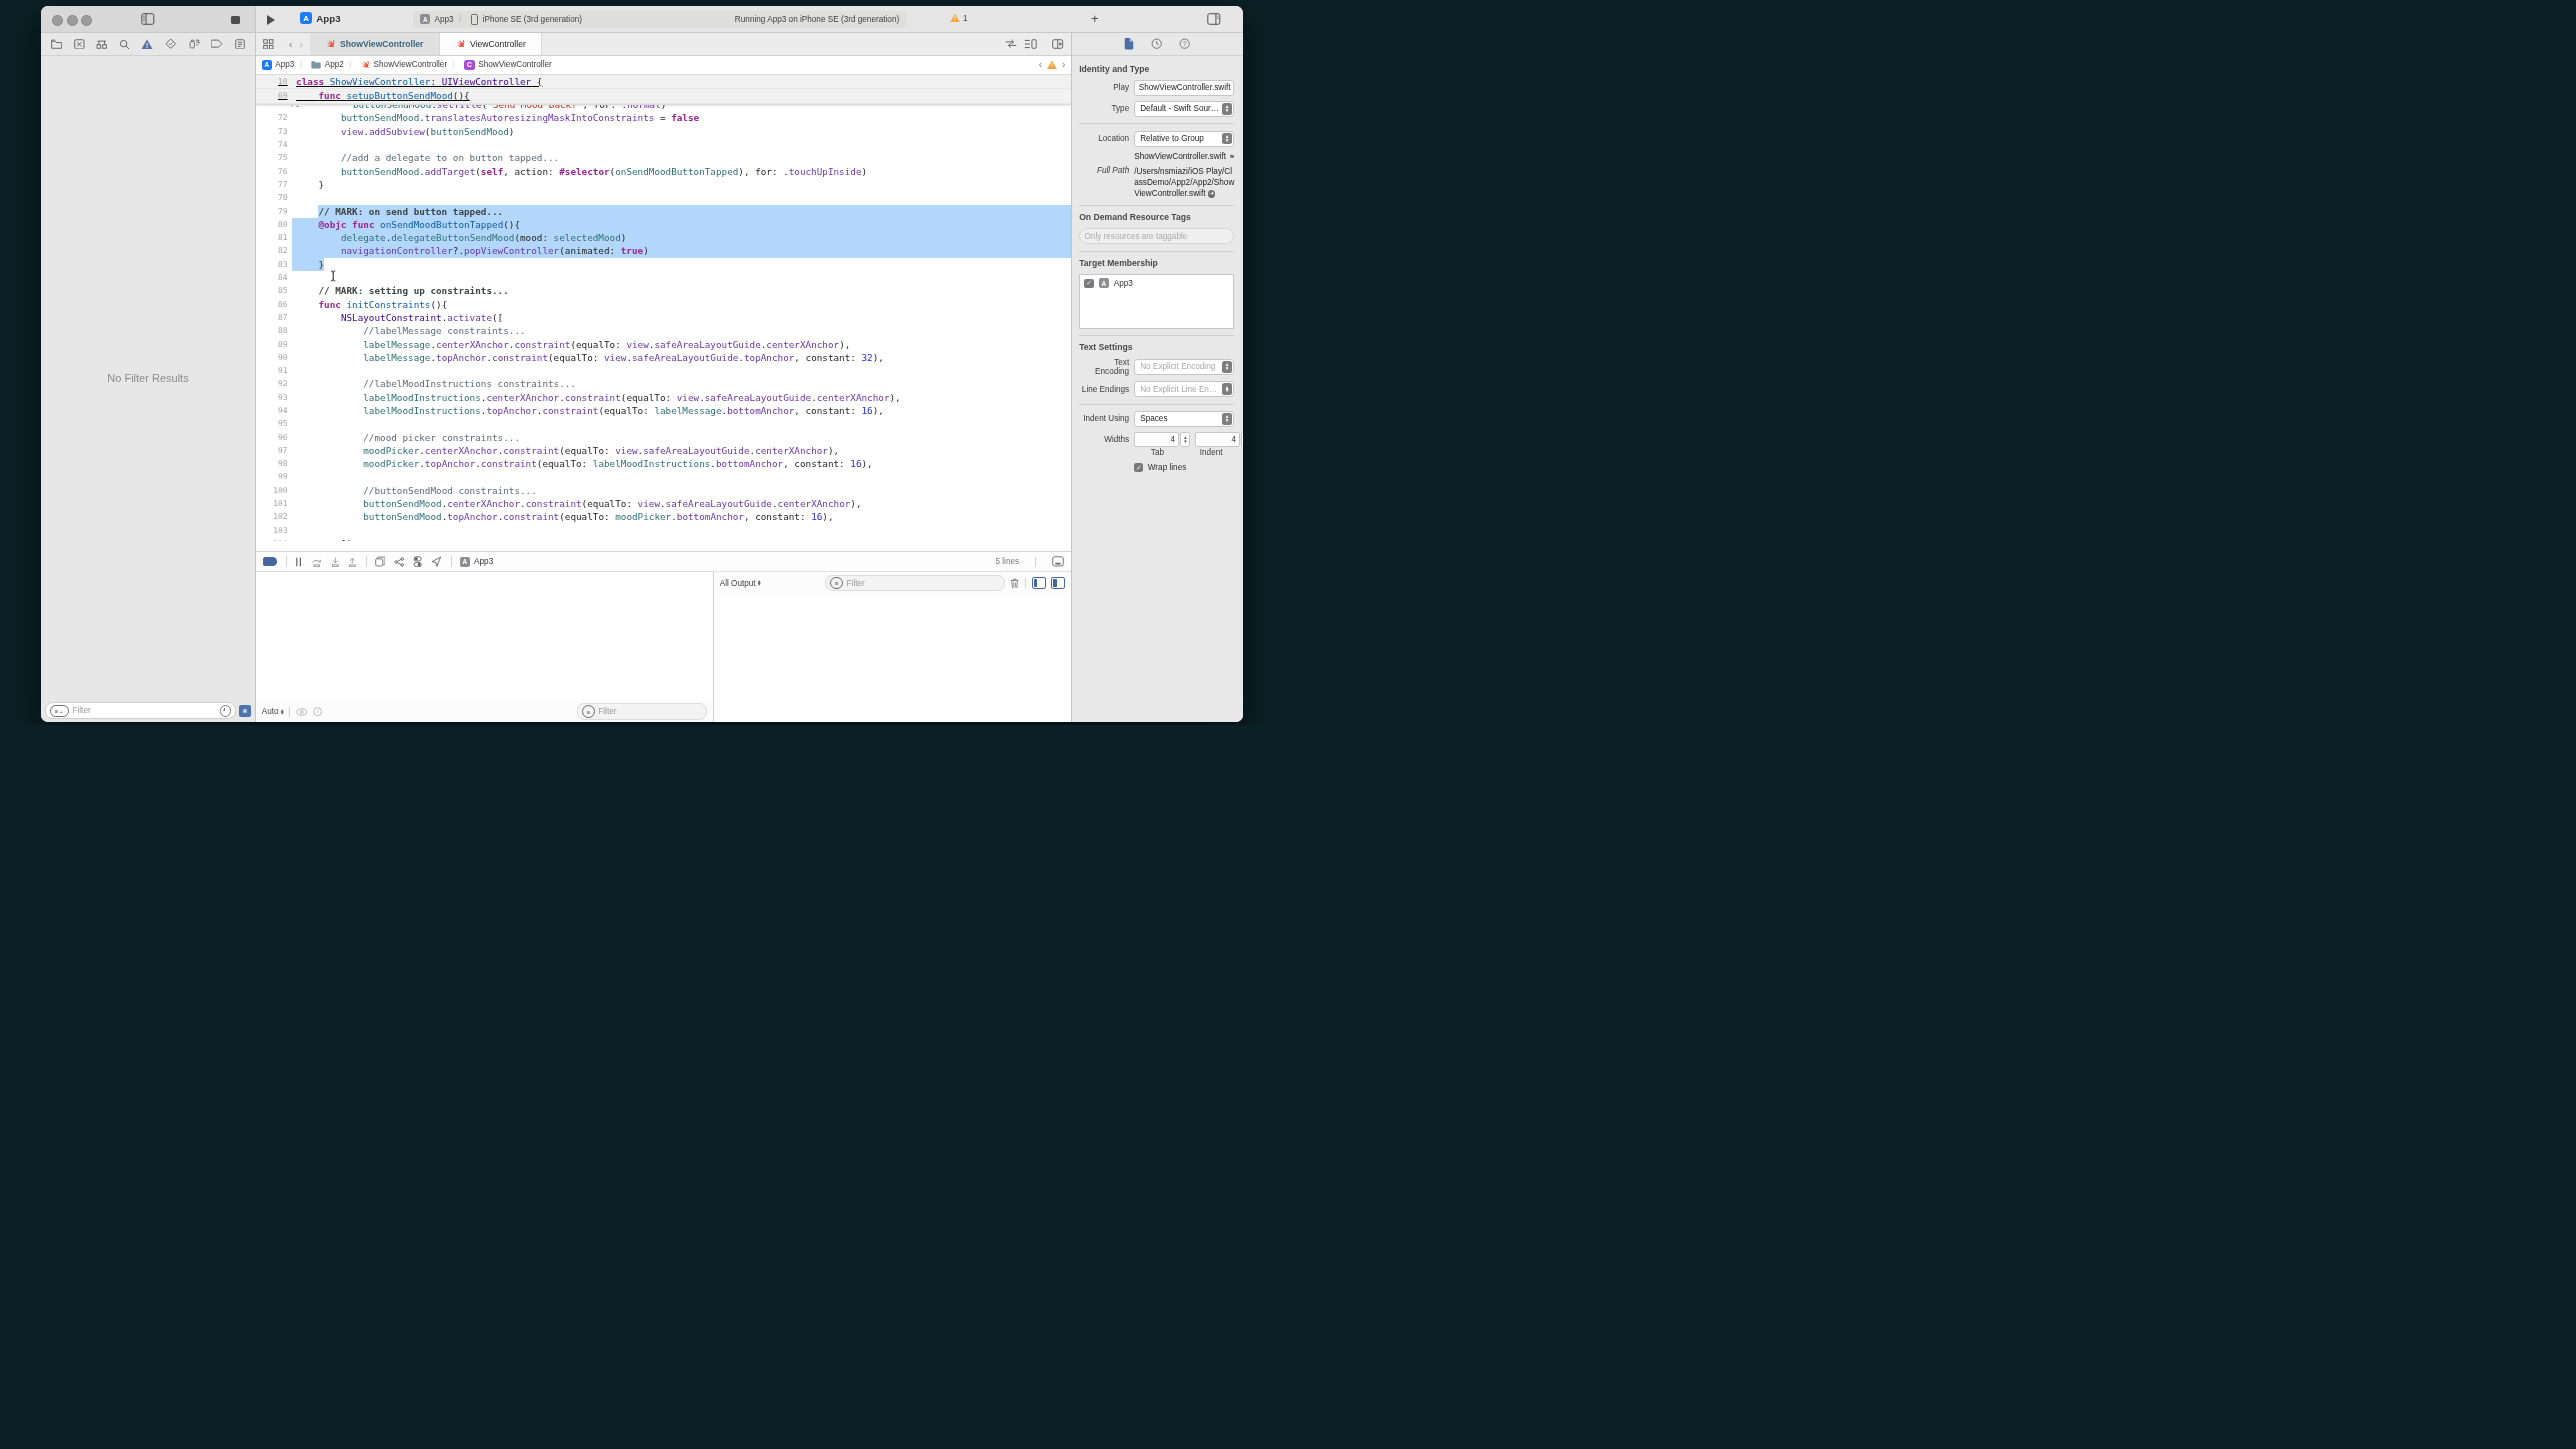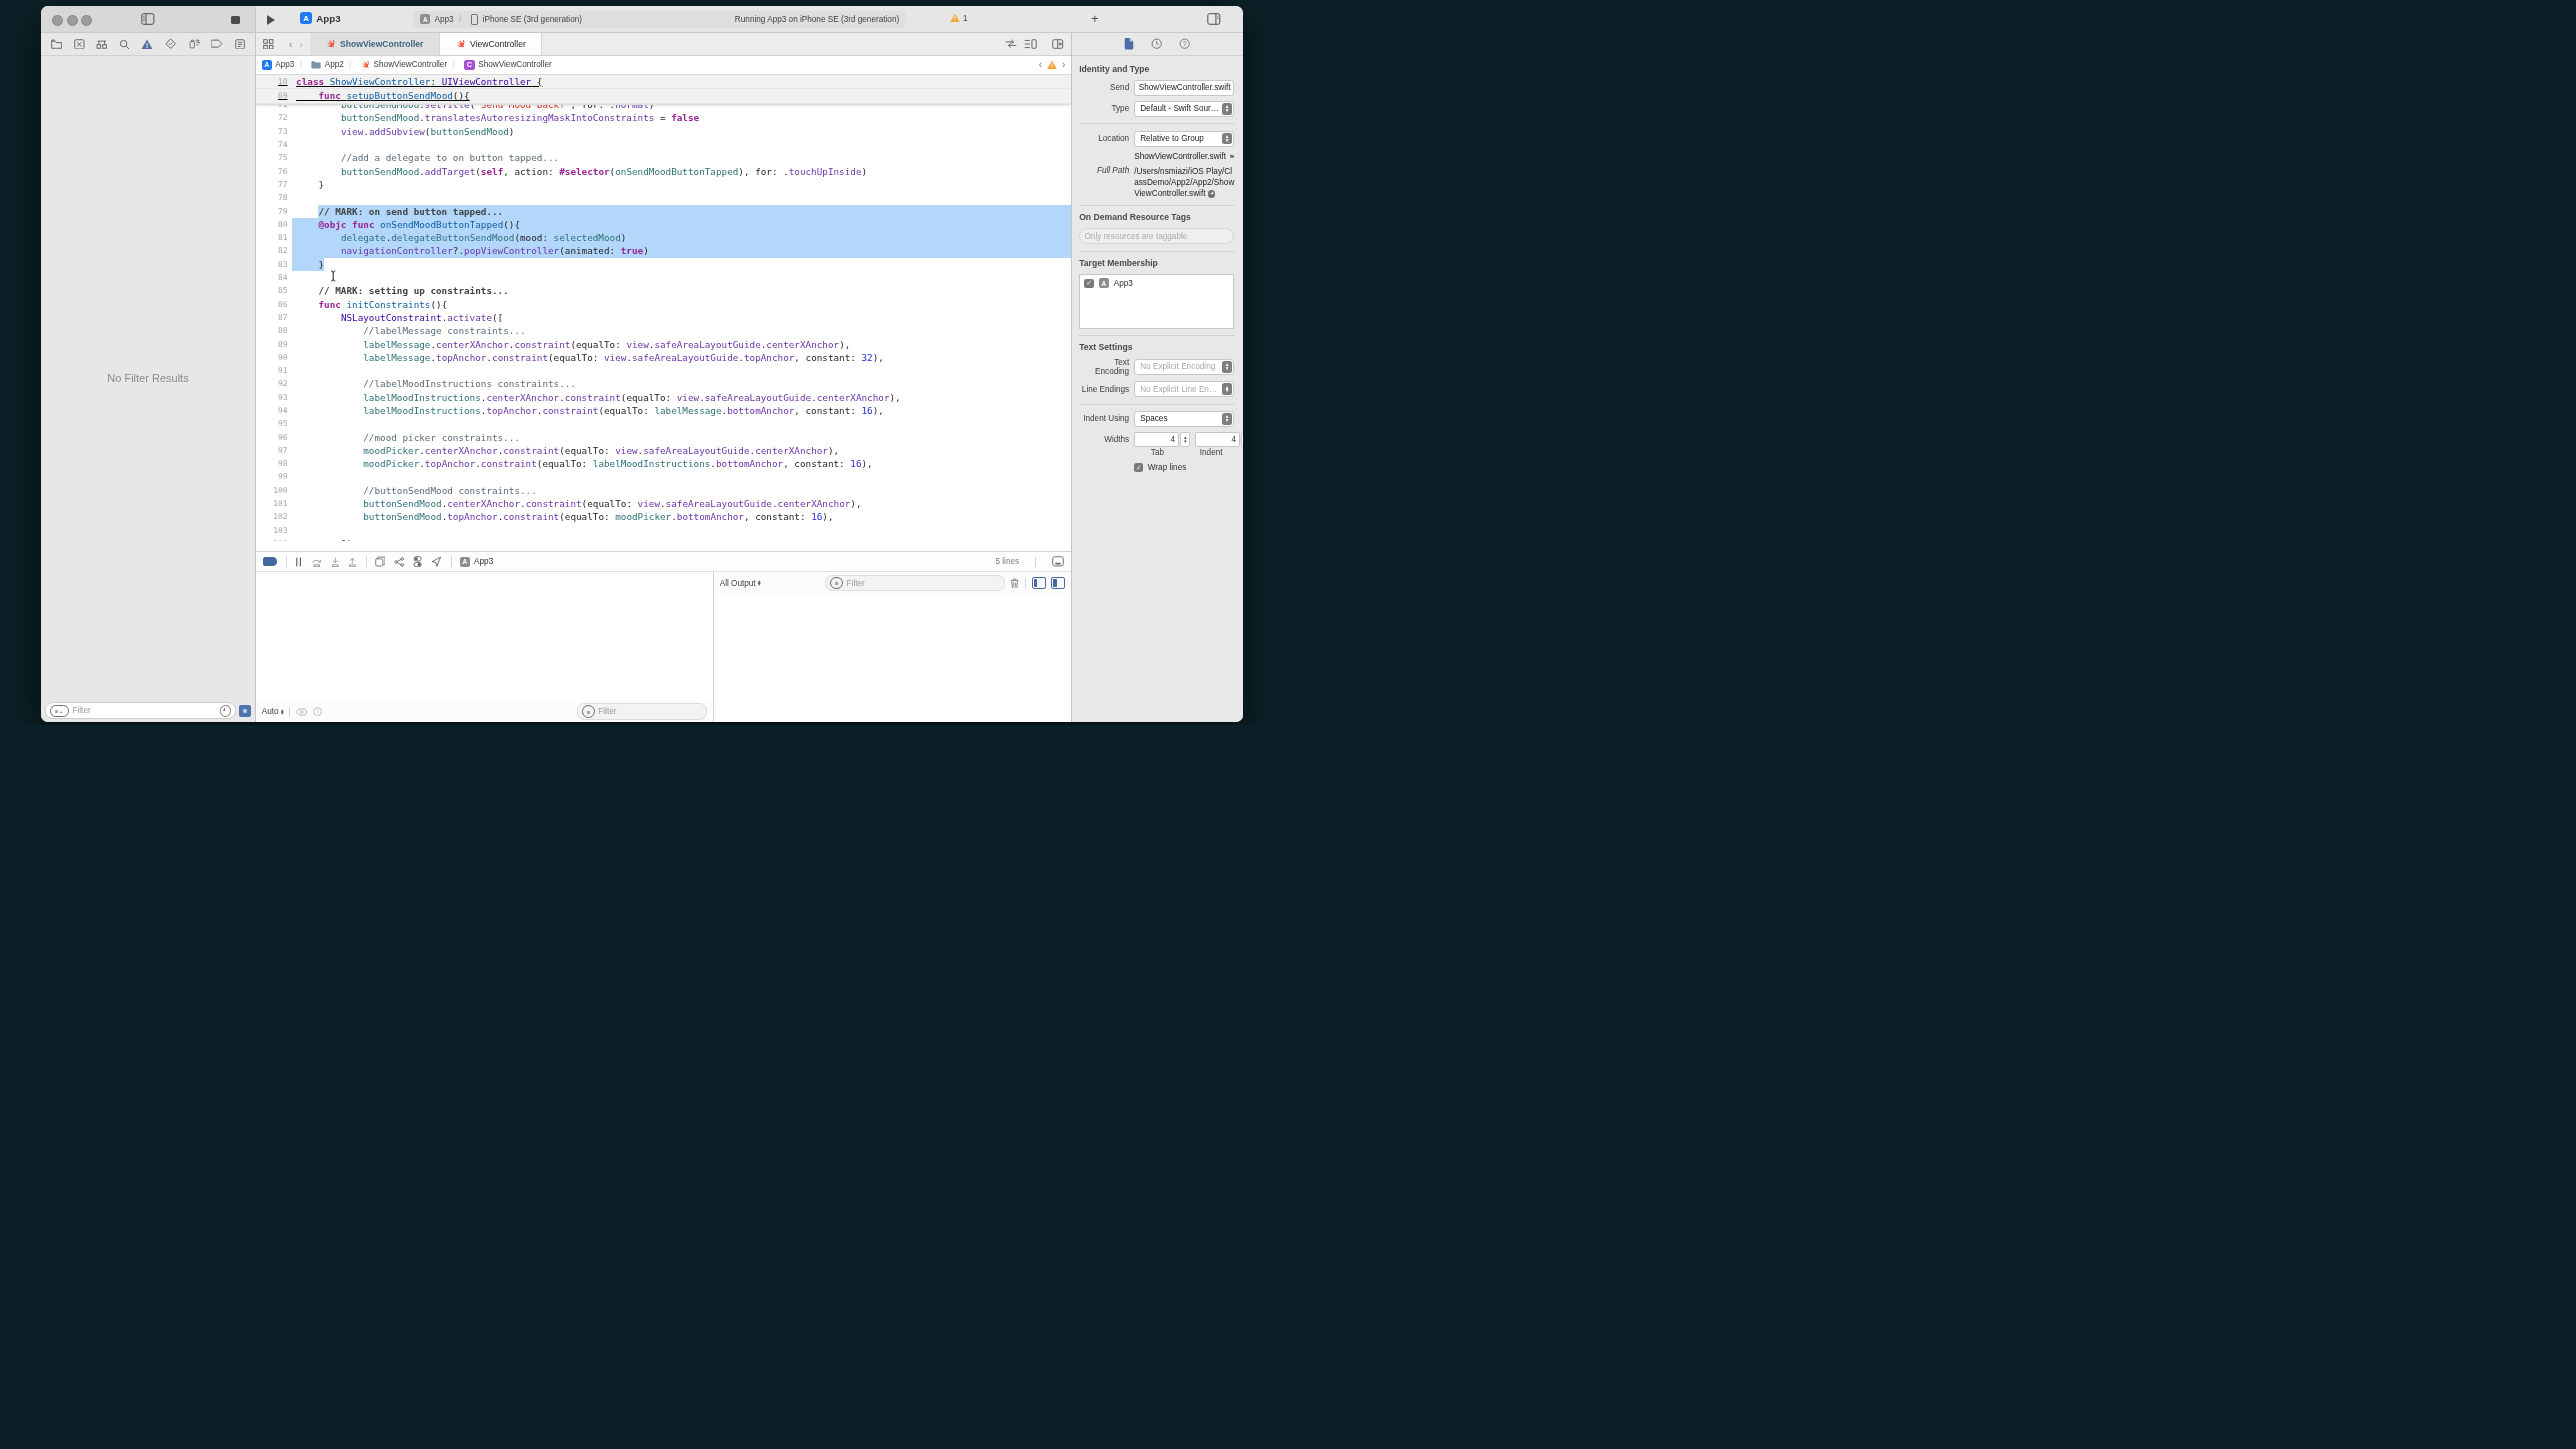--- a/index.html
+++ b/index.html
@@ -69,21 +69,21 @@
   .code-area{flex:1;position:relative;overflow:hidden;background:#fff;min-height:0;}
   .code-row{position:relative;display:flex;height:13.3px;line-height:13.3px;font-family:"DejaVu Sans Mono",monospace;font-size:9.3px;white-space:pre;}
   .code-row .ln{width:31.5px;flex:0 0 31.5px;text-align:right;padding-right:8.6px;color:#a3a3a3;font-size:7.9px;position:relative;z-index:1;}
   .code-row .ct{position:relative;z-index:1;}
   .sel{position:absolute;top:0;bottom:0;background:#b3d7fb;z-index:0;}
   .hl1 .sel{left:36px;right:0;}
   .hl2 .sel{left:calc(40px + 4ch);right:0;}
   .hl3 .sel{left:36px;width:calc(4.3px + 5ch);}
   .sticky{position:relative;box-shadow:0 1.4px 2.9px rgba(0,0,0,.16);border-bottom:0.7px solid #dcdcdc;z-index:5;}
   .sticky .code-row{background:#f1f1f1;border-bottom:0.7px solid #e6e6e6;height:13.6px;line-height:13.6px;text-decoration:underline;}
-  .clip-top{height:6.4px;overflow:hidden;position:relative;}
+  .clip-top{height:6.4px;overflow:hidden;position:relative;padding-left:12px;}
   .clip-top .code-row{margin-top:-7.2px;}
   .clip-bottom{height:4.3px;overflow:hidden;position:relative;}
   .tk-k{color:#9b2393;font-weight:bold;}
   .tk-t{color:#3900a0;}
   .tk-m{color:#6c36a9;}
   .tk-v{color:#2f7277;}
   .tk-d{color:#0f5fa8;}
   .tk-c{color:#5d6c79;}
   .tk-mk{color:#3f4345;font-weight:bold;}
   .tk-n{color:#272ad8;}
@@ -565,21 +565,21 @@
         <span>
             <svg width="11.4" height="11.4" viewBox="0 0 16 16" fill="none" stroke="#6b6b6b" stroke-width="1.2" style="font-size:11.5px">
               <circle cx="8" cy="8" r="6.5"></circle>
               <text x="8" y="11" text-anchor="middle" font-size="9" fill="#6b6b6b" stroke="none">?</text>
             </svg>
           </span>
       </div>
       <div class="insp-body">
         <div class="sec-title">Identity and Type</div>
         <div class="form-row">
-          <span class="lbl">Send</span>
+          <span class="lbl">Play</span>
           <span class="tfield">ShowViewController.swift</span>
         </div>
         <div class="form-row">
           <span class="lbl">Type</span>
           <span class="dropdown">
             <span class="dd-label">Default - Swift Source</span>
             <span class="stepper">
                 <span>▲</span>
                 <span>▼</span>
               </span>

